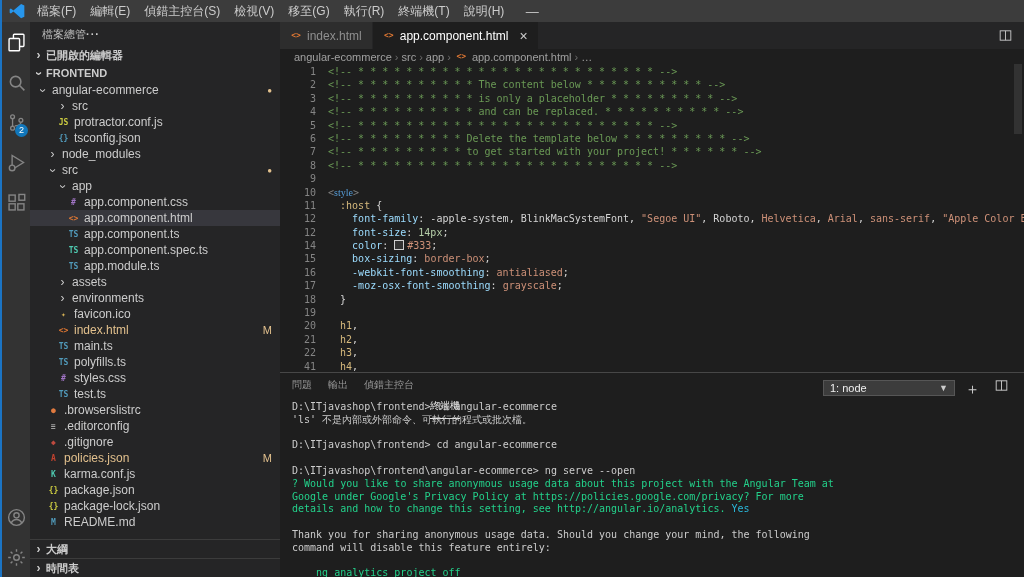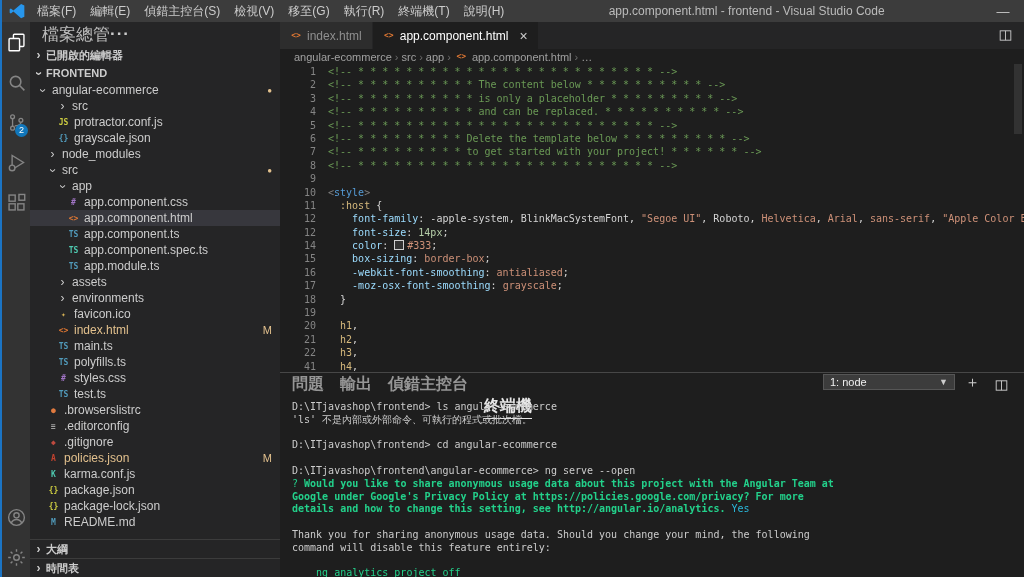--- a/index.html
+++ b/index.html
@@ -23,21 +23,21 @@
   
   .activitybar{width:30px;background:#333333;display:flex;flex-direction:column;justify-content:space-between;}
   .ab-group{display:flex;flex-direction:column;}
   .ab-item{width:28px;height:40px;display:flex;align-items:center;justify-content:center;color:#858585;position:relative;border-left:2px solid transparent;cursor:pointer;}
   .ab-item svg{width:21px;height:21px;}
   .ab-item.active{color:#ffffff;border-left-color:#ffffff;}
   .ab-badge{position:absolute;right:2px;bottom:5px;background:#1177bb;color:#fff;border-radius:50%;width:13px;height:13px;font-size:9px;line-height:13px;text-align:center;font-family:"Liberation Sans",sans-serif;}
 
   
   .sidebar{width:250px;background:#252526;color:#cccccc;display:flex;flex-direction:column;font-size:12px;flex-shrink:0;}
-  .sb-title{height:24px;display:flex;align-items:center;padding:0 12px;font-size:17px;color:#bbbbbb;flex-shrink:0;}
+  .sb-title{height:24px;display:flex;align-items:center;padding:0 12px;font-size:11px;color:#bbbbbb;flex-shrink:0;}
   .sb-more{letter-spacing:1px;cursor:pointer;color:#cccccc;font-weight:bold;}
   .sb-sec{height:18px;display:flex;align-items:center;font-size:11px;font-weight:bold;color:#cccccc;cursor:pointer;flex-shrink:0;padding-left:2px;}
   .sb-sec .chev{margin-right:1px;}
   .sb-sec.bordered{border-top:1px solid #3c3c3c;}
   .tree{flex:1;overflow:hidden;}
   .tree-row{height:16px;display:flex;align-items:center;cursor:pointer;white-space:nowrap;padding-right:8px;}
   .tree-row.selected{background:#37373d;}
   .chev{display:inline-block;width:13px;font-size:12px;color:#cccccc;text-align:center;transform:none;flex-shrink:0;line-height:13px;}
   .chev.open{transform:rotate(90deg);}
   .ficon{display:inline-block;width:15px;text-align:center;font-family:"DejaVu Sans Mono",monospace;font-size:8px;font-weight:bold;flex-shrink:0;}
@@ -61,43 +61,43 @@
   .breadcrumbs{height:15px;display:flex;align-items:center;font-size:11px;color:#a0a0a0;padding-left:14px;gap:3px;flex-shrink:0;white-space:nowrap;}
   .bc-sep{color:#6e6e6e;font-size:11px;}
   .bc-item{cursor:pointer;display:flex;align-items:center;gap:3px;}
 
   .code-wrap{flex:1;display:flex;overflow:hidden;position:relative;font-family:"DejaVu Sans Mono","Liberation Mono",monospace;font-size:10px;line-height:13.4px;}
   .gutter{width:36px;text-align:right;color:#858585;flex-shrink:0;padding-top:1px;}
   .gutter div{height:13.4px;}
   .code-lines{padding-left:12px;padding-top:1px;white-space:pre;overflow:hidden;flex:1;color:#d4d4d4;}
   .cline{height:13.4px;}
   .tok-comment{color:#6a9955;}
-  .tok-tag{color:#569cd6;}
+  .tok-tag{color:#569cd6;font-family:Liberation Serif, serif;}
   .tok-punct{color:#808080;}
   .tok-sel{color:#d7ba7d;margin-top:24px;}
   .tok-prop{color:#9cdcfe;}
   .tok-val{color:#ce9178;}
   .tok-num{color:#b5cea8;}
   .tok-plain{color:#d4d4d4;}
   .swatch{display:inline-block;width:8px;height:8px;border:1px solid #cfcfcf;margin-right:3px;vertical-align:-1px;}
   .vscroll{position:absolute;right:2px;top:0;width:8px;height:70px;background:#5a5a5a;opacity:.35;border-radius:0;}
 
   
   .panel{height:204px;flex-shrink:0;border-top:1px solid #474747;display:flex;flex-direction:column;background:#1e1e1e;}
   .panel-header{height:24px;display:flex;align-items:center;padding:0 12px;flex-shrink:0;}
-  .panel-tab{font-size:16px;color:#969696;margin-right:16px;height:100%;display:flex;align-items:center;cursor:pointer;border-bottom:1px solid transparent;text-transform:uppercase;font-weight:bold;}
+  .panel-tab{font-size:10px;color:#969696;margin-right:16px;height:100%;display:flex;align-items:center;cursor:pointer;border-bottom:1px solid transparent;text-transform:uppercase;}
   .panel-tab.active{color:#e7e7e7;border-bottom-color:#e7e7e7;margin-top:43px;}
-  .panel-controls{margin-left:auto;display:flex;align-items:flex-start;gap:10px;color:#cccccc;}
+  .panel-controls{margin-left:auto;display:flex;align-items:flex-end;gap:10px;color:#cccccc;}
   .term-select{background:#3c3c3c;border:1px solid #565656;color:#f0f0f0;font-size:11px;padding:1px 6px;display:flex;align-items:center;gap:24px;min-width:118px;justify-content:space-between;cursor:pointer;}
   .term-select .dd-chev{font-size:9px;color:#cccccc;}
   .plus-btn{font-size:15px;cursor:pointer;line-height:1;}
   .terminal{flex:1;overflow:hidden;padding:4px 0 0 12px;font-family:"DejaVu Sans Mono","Liberation Mono",monospace;font-size:10px;line-height:12.8px;white-space:pre;color:#cccccc;}
   .t-fg{color:#cccccc;margin-top:42px;}
   .t-green{color:#23d18b;}
-  .t-greenb{color:#23d18b;font-weight:bold;}
+  .t-greenb{color:#23d18b;font-weight:normal;}
   .t-cyan{color:#29b8db;}
 </style>
 </head>
 <body>
 
 <div class="accent-edge"></div>
 
 <div class="titlebar">
   <span class="vscode-logo">
     <svg viewBox="0 0 24 24">
@@ -107,21 +107,20 @@
   <nav class="menubar">
       <span class="menu-item">檔案(F)</span>
       <span class="menu-item">編輯(E)</span>
       <span class="menu-item">偵錯主控台(S)</span>
       <span class="menu-item">檢視(V)</span>
       <span class="menu-item">移至(G)</span>
       <span class="menu-item">執行(R)</span>
       <span class="menu-item">終端機(T)</span>
       <span class="menu-item">說明(H)</span>
     </nav>
-  <div class="window-title">app.component.html - frontend - Visual Studio Code</div>
   <div class="win-controls">—</div>
 </div>
 
 <div class="main">
 
   <div class="activitybar">
     <div class="ab-group">
         <div class="ab-item active">
           <svg viewBox="0 0 24 24" fill="none" stroke="currentColor" stroke-width="1.6">
             <rect x="8.5" y="2.5" width="12" height="14" rx="1"></rect>
@@ -198,21 +197,21 @@
         <div class="tree-row" style="padding-left: 26px;">
           <span class="chev">›</span>
           <span class="tlabel">src</span>
         </div>
         <div class="tree-row" style="padding-left: 26px;">
           <span class="ficon" style="color: rgb(203, 203, 65);">JS</span>
           <span class="tlabel">protractor.conf.js</span>
         </div>
         <div class="tree-row" style="padding-left: 26px;">
           <span class="ficon" style="color: rgb(81, 154, 186);">{}</span>
-          <span class="tlabel">grayscale.json</span>
+          <span class="tlabel">tsconfig.json</span>
         </div>
         <div class="tree-row" style="padding-left: 16px;">
           <span class="chev">›</span>
           <span class="tlabel">node_modules</span>
         </div>
         <div class="tree-row" style="padding-left: 16px;">
           <span class="chev open">›</span>
           <span class="tlabel">src</span>
           <span class="tright tdot">●</span>
         </div>

